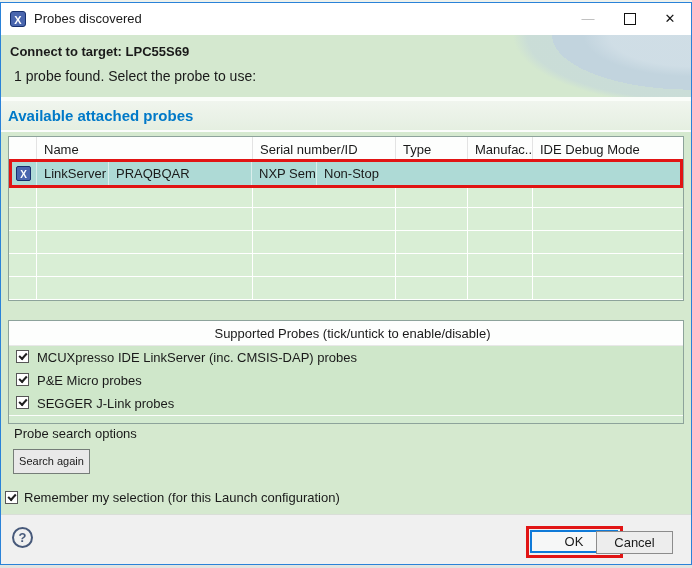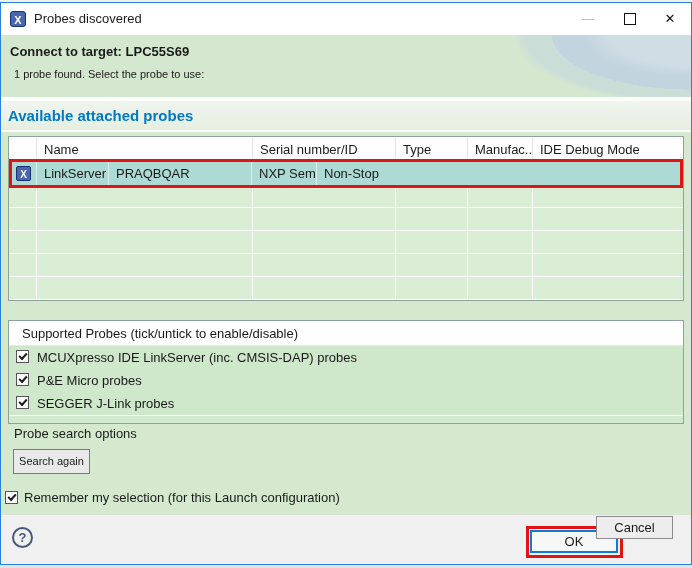--- a/index.html
+++ b/index.html
@@ -23,21 +23,21 @@
   .btn-close{ right:4px; color:#111; font-size:13px; }
 
   
   .banner { position:absolute; left:0; top:32px; width:100%; height:62px;
             background:#d4e8cf; border-bottom:1px solid #9aa49c; overflow:hidden; }
   .banner-wave { position:absolute; right:0; top:0; width:185px; height:62px;
      background:
        radial-gradient(ellipse 120px 46px at 100% 0%, rgba(208,222,230,0.95) 0 68%, rgba(208,222,230,0) 90%),
        radial-gradient(ellipse 178px 70px at 100% 0%, #c2d4de 0 78%, rgba(194,212,222,0.55) 78% 92%, rgba(194,212,222,0) 100%); }
   .banner-title { position:absolute; left:9px; top:9px; font-weight:bold; font-size:13px; }
-  .banner-sub   { position:absolute; left:13px; top:33px; font-size:11px; }
+  .banner-sub   { position:absolute; left:13px; top:33px; font-size:14px; }
 
   
   .gap-line { position:absolute; left:0; top:94px; width:100%; height:4px; background:#fafdf9; }
   .section-band { position:absolute; left:0; top:98px; width:100%; height:29px;
                   background:linear-gradient(to bottom,#f0f5ee,#e5efe1);
                   border-bottom:2px solid #fbfdfb;padding-left:36px; }
   .section-title { position:absolute; left:7px; top:0; line-height:29px; font-weight:bold; font-size:15px; color:#0079c8; }
 
   
   .ptable { position:absolute; left:7px; top:133px; width:676px; height:165px;
@@ -60,21 +60,21 @@
   .sc-icon{ width:25px; padding:0; position:relative; } .sc-name{ width:216px; } .sc-serial{ width:143px; }
   .sc-type{ width:72px; } .sc-manu{ width:65px; } .sc-mode{ flex:1; border-right:none; }
   .row-x-icon { position:absolute; left:4px; top:4px; width:15px; height:15px;
         background:#4a66ae; border:1px solid #17306e; border-radius:2px; color:#fff;
         font-weight:bold; font-size:10px; line-height:15px; text-align:center; box-sizing:border-box; }
 
   
   .spanel { position:absolute; left:7px; top:317px; width:676px; height:104px;
             border:1px solid #8da39b; background:#d3ead0; box-sizing:border-box; }
   .spanel-head { position:absolute; left:0; top:0; width:100%; height:25px; background:#fdfefd;
-                 line-height:25px; padding-left:13px; box-sizing:border-box; border-bottom:1px solid #e8e8e8; }
+                 line-height:25px; padding-left:13px; box-sizing:border-box; border-bottom:1px solid #e8e8e8;text-align:center; }
   .srow { position:absolute; left:0; width:100%; height:23px; background:#cfe7ca; border-bottom:1px solid #fbfdfb; }
   .srow1{ top:25px; } .srow2{ top:48px; } .srow3{ top:71px; }
   .srow-label { position:absolute; left:28px; line-height:23px; white-space:nowrap; }
 
   
   .cbx { position:absolute; width:13px; height:13px; background:#fff; border:1px solid #565656; box-sizing:border-box; }
   .cbx::after { content:""; position:absolute; left:2px; top:2px; width:6px; height:3px;
                 border-left:2px solid #1f1f1f; border-bottom:2px solid #1f1f1f; transform:rotate(-48deg); }
   .srow .cbx { left:7px; top:4px; }
 
@@ -91,21 +91,21 @@
   
   .footer { position:absolute; left:0; top:511px; width:100%; height:50px;
             background:#f0f0f0; border-top:1px solid #d9ded7; box-sizing:border-box; }
   .help-btn { position:absolute; left:11px; top:12px; width:21px; height:21px; border:2px solid #47597a;
               border-radius:50%; box-sizing:border-box; color:#47597a; font-weight:bold; font-size:13px;
               text-align:center; line-height:17px; cursor:default; }
   .ok-annot { position:absolute; left:484px; top:11px; width:97px; height:32px;
               border:3px solid #e11414; box-sizing:border-box;margin-left:41px; }
   .ok-btn { position:absolute; left:1px; top:1px; width:88px; height:23px; background:#f6f7f7;
             border:2px solid #0f7ad8; box-sizing:border-box; text-align:center; line-height:19px; cursor:default; }
-  .cancel-btn { position:absolute; left:595px; top:1px; width:77px; height:23px; background:#ededed;
+  .cancel-btn { position:absolute; left:595px; top:16px; width:77px; height:23px; background:#ededed;
                 border:1px solid #8c8c8c; box-sizing:border-box; text-align:center; line-height:21px; cursor:default; }
 
   .bottom-strip { position:absolute; left:0; top:565px; width:100%; height:3px; background:#e2e4e1; }
   .top-strip { position:absolute; left:0; top:0; width:100%; height:2px; background:#eef1ec; }
 </style>
 </head>
 <body>
 
 <div class="screen">
   <div class="top-strip"></div>

